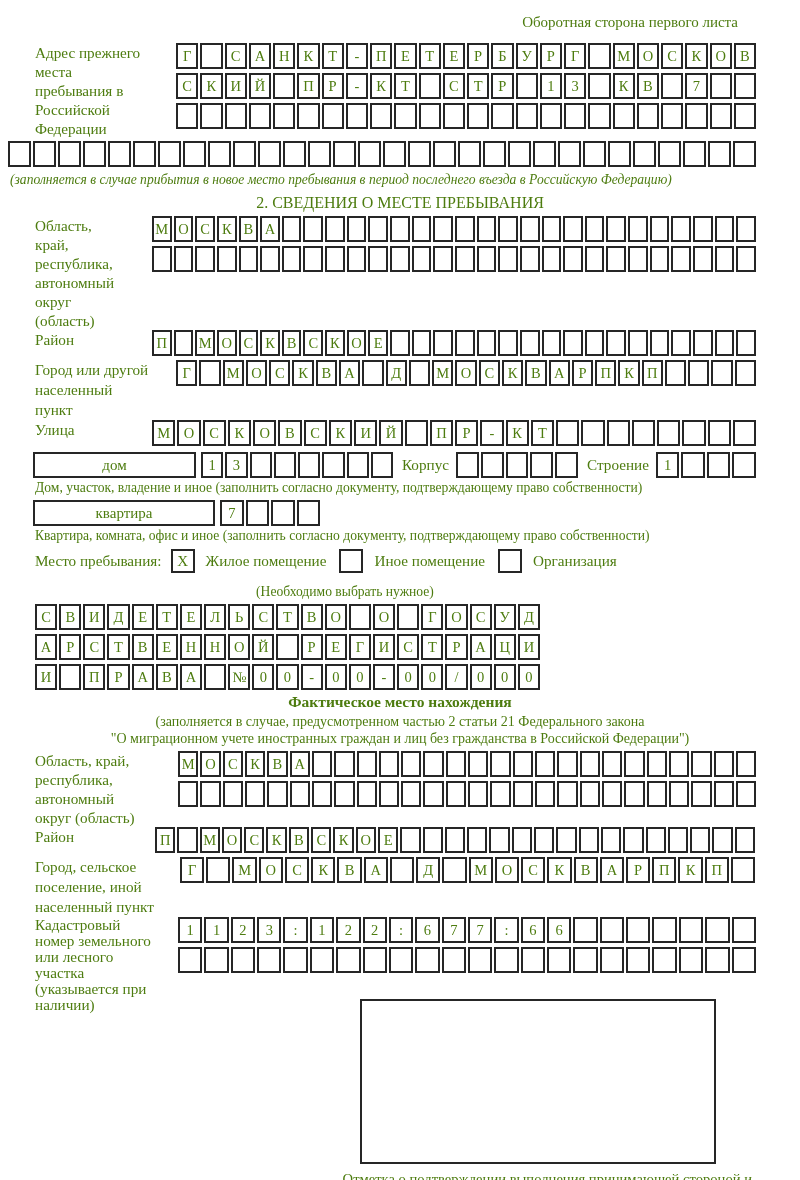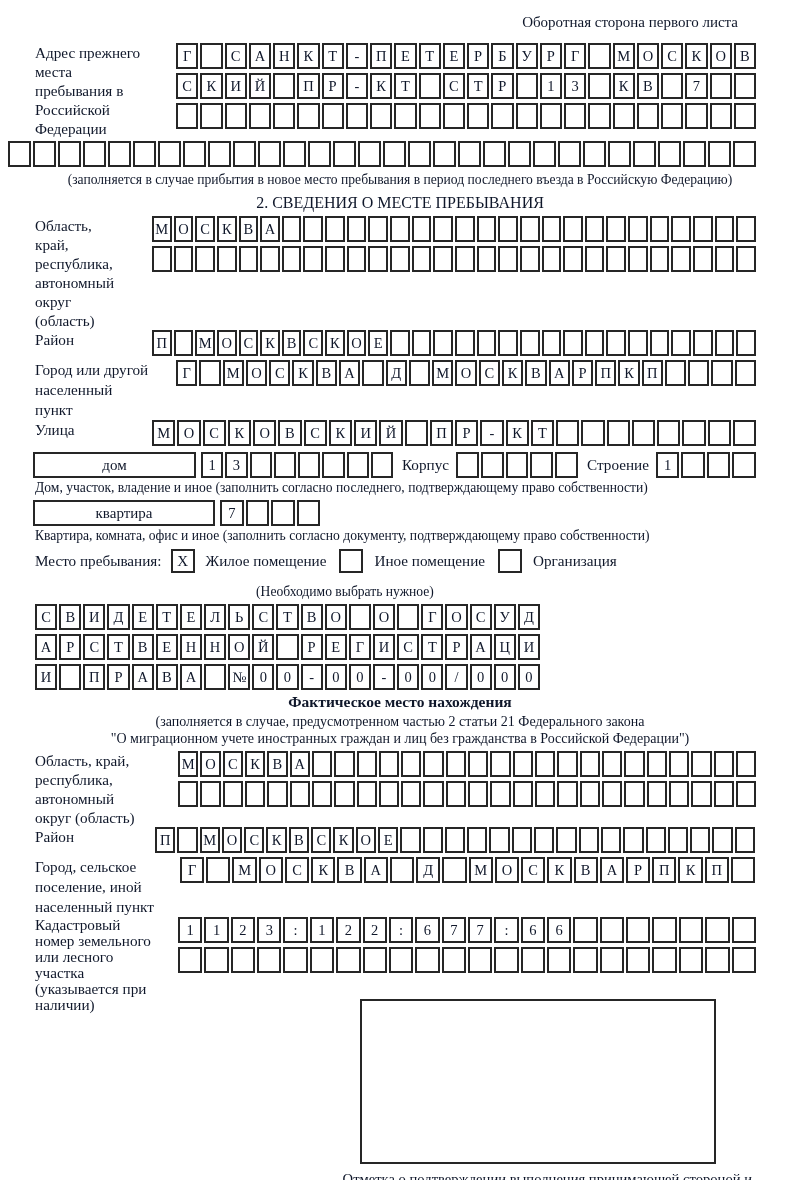--- a/index.html
+++ b/index.html
@@ -1,40 +1,40 @@
 <!DOCTYPE html>
 <html><head>
 <meta charset="utf-8">
 <style>
   * { margin:0; padding:0; box-sizing:border-box; }
   html,body { background:#ffffff; }
   .page {
     position:relative; width:800px; height:1180px; overflow:hidden;
-    background:#ffffff; color:#0f172a;
+    background:#ffffff; color:#4d7c0f;
     font-family:"Liberation Serif","DejaVu Serif",serif;
   }
   .hdr-note { padding:14px 62px 0 0; text-align:right; font-size:15px; }
   .group { display:flex; margin-left:35px; }
   .glabel { font-size:15.2px; line-height:19px; padding-right:24px; }
   .glabel.lh20 { line-height:20px; }
   .gboxes { display:flex; flex-direction:column; gap:4px; }
   .brow { display:flex; gap:2px; }
   .cell {
     flex:1 1 0; height:26px; border:2px solid #262626;
     display:flex; align-items:center; justify-content:center;
     font-size:14.5px; font-family:"Liberation Serif","DejaVu Serif",serif;
     background:#fff; overflow:hidden;
   }
   .lw141{width:141px}.lw117{width:117px}.lw215{width:215px}
   .lw143{width:143px}.lw120{width:120px}.lw145{width:145px}
   .bw580{width:580px}.bw604{width:604px}.bw505{width:505px}
   .bw578{width:578px}.bw600{width:600px}.bw575{width:575px}.bw748{width:748px}
   .overflow-row { margin:3px 0 0 8px; }
   .caption { font-size:13.6px; line-height:16px; }
-  .center { text-align:center; width:780px; margin-left:10px; }
+  .center { width:780px; margin-left:10px;font-style:italic; }
   .mt5{margin-top:5px}.mt4{margin-top:4px}.mt2{margin-top:2px}
   .sec-title { margin-top:6px; text-align:center; font-weight:normal; font-size:16px; width:780px; margin-left:10px; }
   .houserow { display:flex; align-items:center; margin:6px 0 0 33px;text-align:right; }
   .named-rect {
     height:26px; border:2px solid #262626; display:flex; align-items:center; justify-content:center;
     font-size:15px;
   }
   .rect-dom { width:163px; margin-right:5px; }
   .rect-kv { width:182px; margin-right:5px; }
   .inline-label { font-size:15.2px; padding:0 7px 0 9px; white-space:nowrap; }
@@ -362,21 +362,21 @@
         <span class="cell"></span>
       </div>
     <div class="inline-label">Строение</div>
     <div class="brow" style="width:100px">
         <span class="cell">1</span>
         <span class="cell"></span>
         <span class="cell"></span>
         <span class="cell"></span>
       </div>
   </div>
-  <div class="caption cap-left">Дом, участок, владение и иное (заполнить согласно последнего, подтверждающему право собственности)</div>
+  <div class="caption cap-left">Дом, участок, владение и иное (заполнить согласно документу, подтверждающему право собственности)</div>
 
   <div class="houserow" style="margin-top:4px">
     <div class="named-rect rect-kv">квартира</div>
     <div class="brow" style="width:100px">
         <span class="cell">7</span>
         <span class="cell"></span>
         <span class="cell"></span>
         <span class="cell"></span>
       </div>
   </div>

